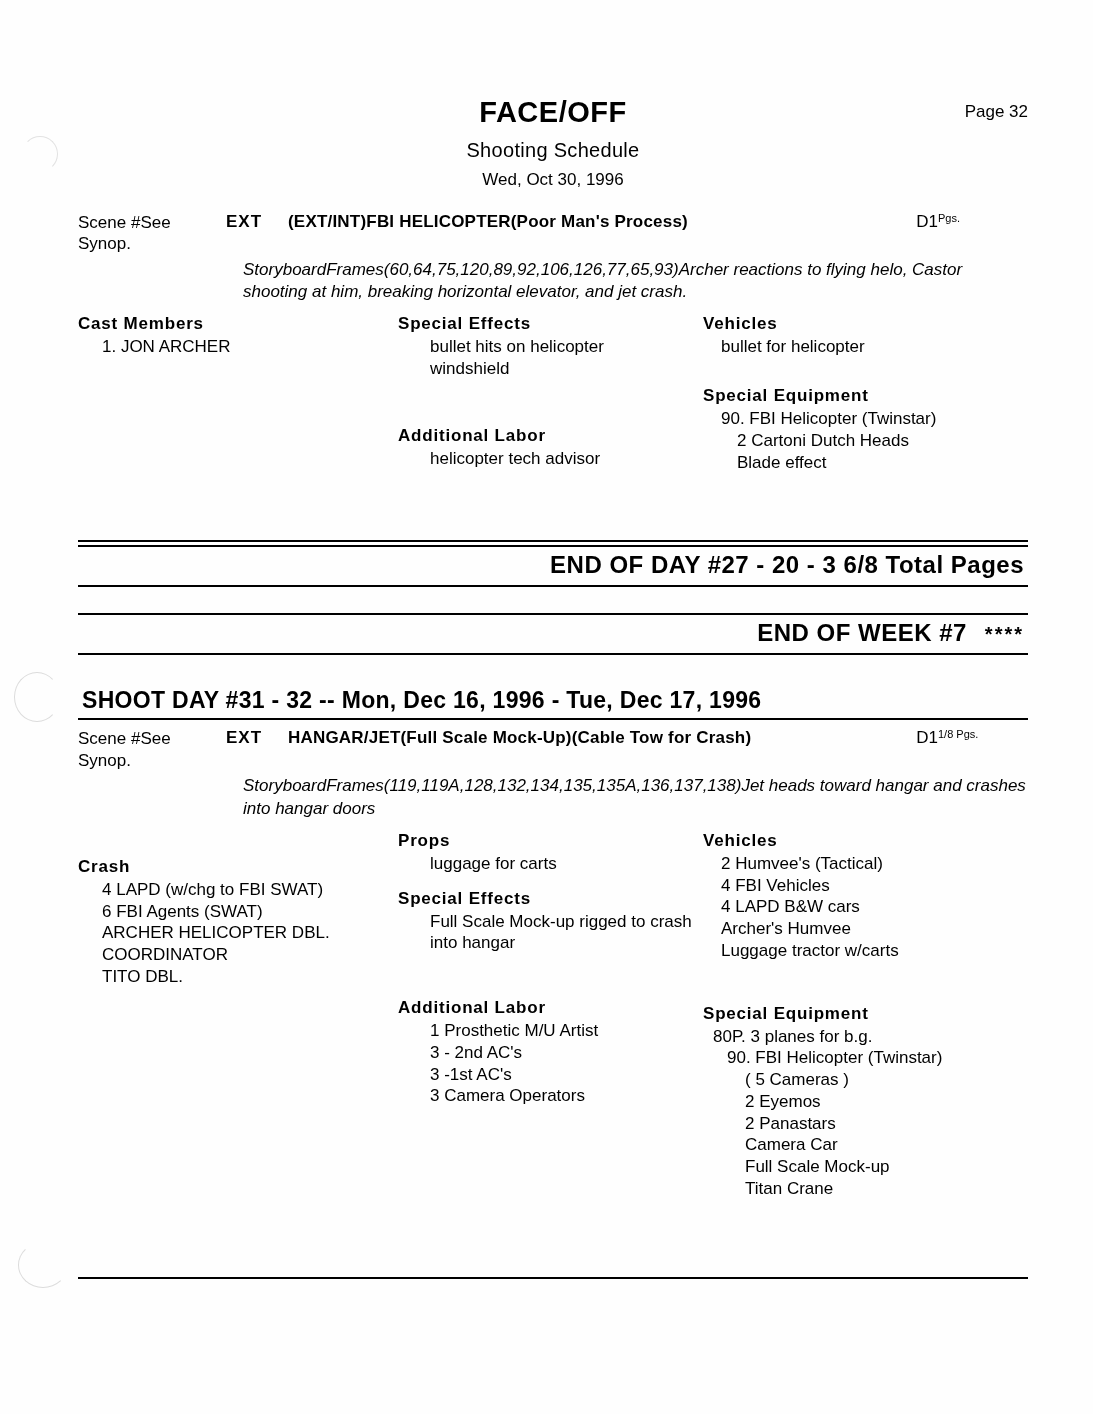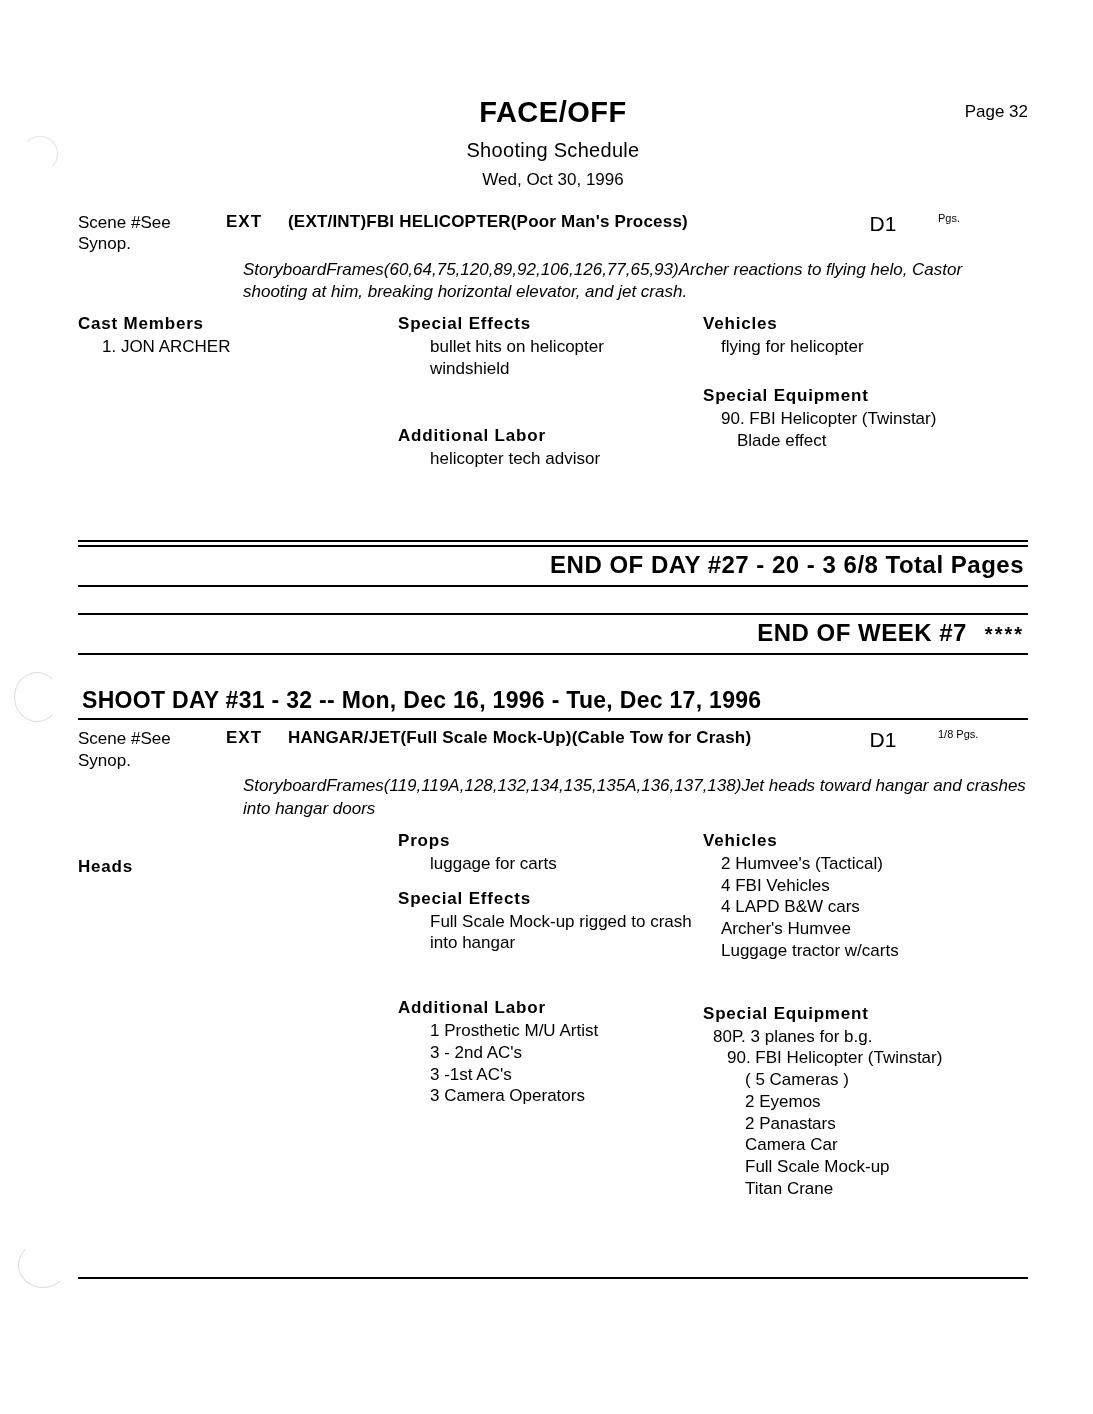--- a/index.html
+++ b/index.html
@@ -86,22 +86,22 @@
     flex: 0 0 62px;
   }
   .scene-desc {
     font-weight: bold;
     font-size: 17px;
     flex: 1 1 auto;
     letter-spacing: 0.2px;
   }
   .scene-dn {
     flex: 0 0 110px;
-    text-align: center;
-    font-size: 21px;
+    text-align: right;
+    font-size: 17px;
     padding-left: 18px;
   }
   .scene-pgs {
     flex: 0 0 90px;
     font-size: 11px;
   }
   .synopsis {
     font-style: italic;
     font-size: 17px;
     margin-left: 165px;
@@ -227,27 +227,28 @@
             <ul class="indent-more">
               <li>helicopter tech advisor</li>
             </ul>
           </div>
         </div>
 
         <div class="col col-c">
           <div class="grp">
             <div class="grp-title">Vehicles</div>
             <ul class="tight">
-              <li>flying for helicopter</li>
+              <li>bullet for helicopter</li>
             </ul>
           </div>
           <div class="grp" style="margin-top:28px;">
             <div class="grp-title">Special  Equipment</div>
             <ul class="tight">
               <li>90. FBI Helicopter (Twinstar)</li>
+              <li style="padding-left:16px;">2 Cartoni Dutch Heads</li>
               <li style="padding-left:16px;">Blade effect</li>
             </ul>
           </div>
         </div>
       </div>
     </div>
 
     <div class="spacer-lg"></div>
     <div>
       <div class="dbl-rule"></div>
@@ -279,21 +280,28 @@
         <div class="scene-ext">EXT</div>
         <div class="scene-desc">HANGAR/JET(Full  Scale  Mock-Up)(Cable  Tow  for  Crash)</div>
         <div class="scene-dn">D1</div>
         <div class="scene-pgs">1/8 Pgs.</div>
       </div>
       <div class="synopsis">StoryboardFrames(119,119A,128,132,134,135,135A,136,137,138)Jet heads toward hangar and crashes into hangar doors</div>
 
       <div class="cols" style="height:400px;">
         <div class="col col-a" style="top:26px;">
           <div class="grp">
-            <div class="grp-title">Heads</div>
+            <div class="grp-title">Crash</div>
+            <ul>
+              <li>4 LAPD (w/chg to FBI SWAT)</li>
+              <li>6 FBI Agents (SWAT)</li>
+              <li>ARCHER HELICOPTER DBL.</li>
+              <li>COORDINATOR</li>
+              <li>TITO DBL.</li>
+            </ul>
           </div>
         </div>
 
         <div class="col col-b">
           <div class="grp">
             <div class="grp-title">Props</div>
             <ul class="indent-more">
               <li>luggage for carts</li>
             </ul>
           </div>

